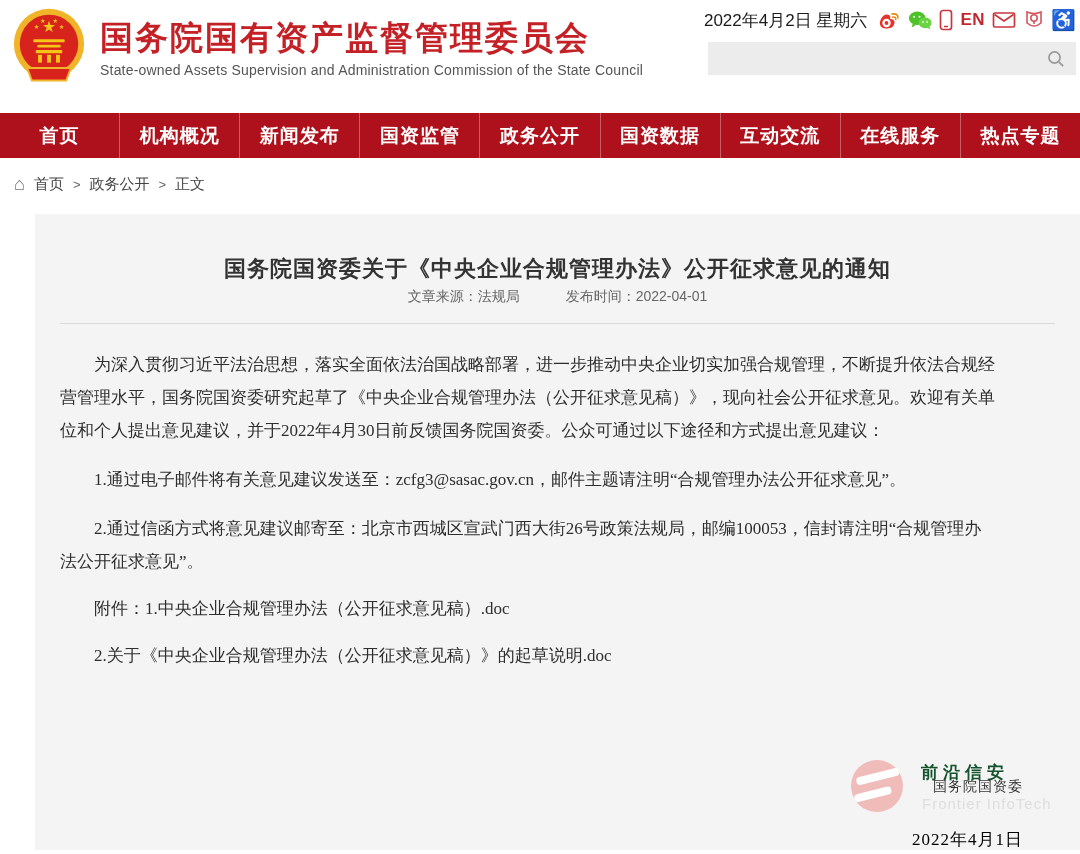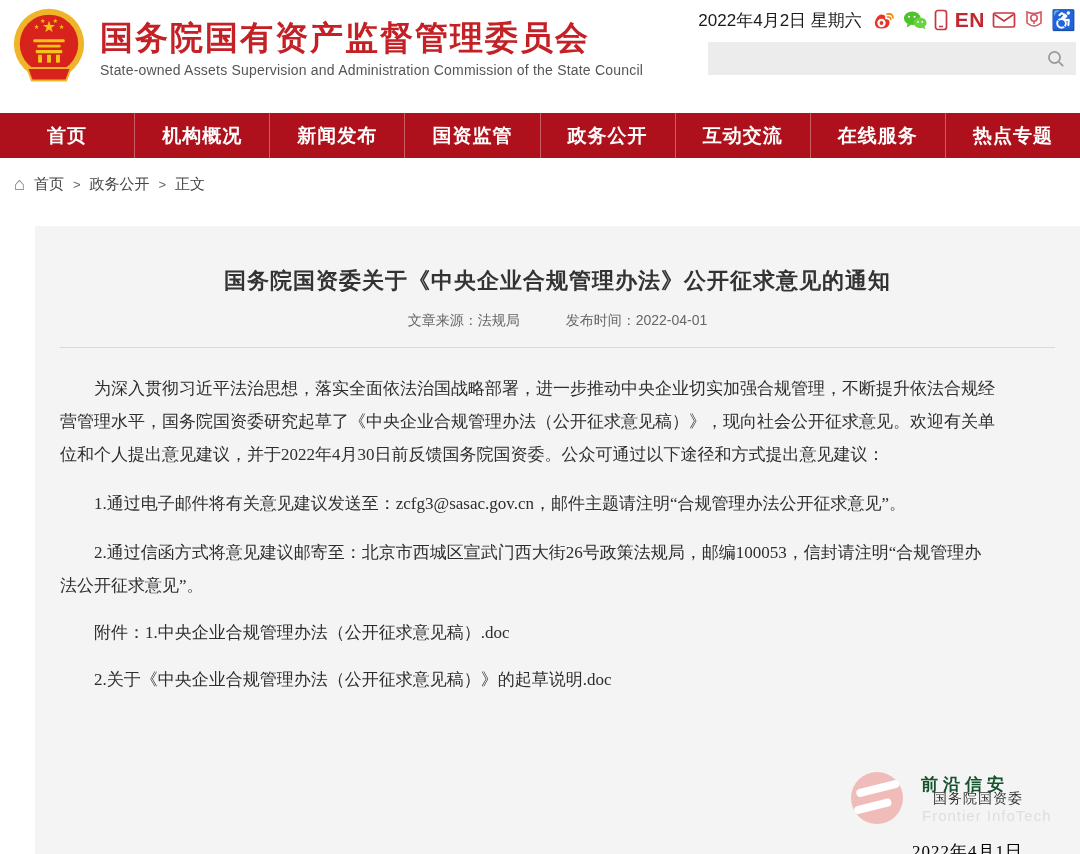--- a/index.html
+++ b/index.html
@@ -10,38 +10,38 @@
   
   .site-header { position: relative; height: 113px; background: #fff; }
   .brand { position: absolute; left: 10px; top: 8px; display: flex; align-items: center; gap: 12px; cursor: pointer; }
   .brand-cn { font-size: 33px; font-weight: bold; color: #c32126; letter-spacing: 2px; line-height: 1.1; }
   .brand-en { font-size: 14px; color: #555; margin-top: 5px; letter-spacing: 0.2px; }
   .header-right { position: absolute; right: 4px; top: 7px; width: 368px; }
   .top-row { display: flex; align-items: center; justify-content: flex-end; gap: 7px; height: 26px; }
   .date-line { font-size: 17px; color: #1a1a1a; margin-right: 4px; white-space: nowrap; }
   .hdr-ic { display: inline-flex; align-items: center; justify-content: center; width: 24px; height: 24px; cursor: pointer; }
   .wheel { color: #c0272e; font-size: 20px; font-weight: bold; }
-  .en-link { color: #c0272e; font-weight: bold; font-size: 21px; letter-spacing: 0.5px; cursor: pointer; }
+  .en-link { color: #c0272e; font-weight: bold; font-size: 17px; letter-spacing: 0.5px; cursor: pointer; }
   .search-box { margin-top: 9px; height: 33px; background: #ececec; display: flex; align-items: center; padding: 0 8px 0 10px; }
   .search-box input { flex: 1; border: none; outline: none; background: transparent; font-size: 14px; color: #333; font-family: "Liberation Sans", sans-serif; }
 
   
   .main-nav { display: flex; height: 45px; background: #ae111b; }
   .main-nav a { flex: 1; display: flex; align-items: center; justify-content: center; color: #fff; font-size: 19px; font-weight: bold; text-decoration: none; border-left: 1px solid rgba(255,255,255,0.32); letter-spacing: 1px; cursor: pointer; white-space: nowrap; overflow: hidden; }
   .main-nav a:first-child { border-left: none; }
 
   
   .breadcrumb { height: 52px; display: flex; align-items: center; gap: 9px; padding-left: 14px; font-size: 15px; color: #444; background: #fff; }
   .crumb-home-ic { font-size: 18px; color: #777; line-height: 1; }
   .crumb-link { cursor: pointer; color: #444; }
   .crumb-sep { color: #666; font-size: 13px; }
 
   
   .panel { position: relative; margin-left: 35px; width: 1045px; height: 636px; background: #f4f4f4; }
-  .article-title { padding-top: 40px; margin: 16px; text-align: center; font-size: 22px; font-weight: 600; color: #333; letter-spacing: 1px; }
+  .article-title { padding-top: 40px; margin: 4px; text-align: center; font-size: 22px; font-weight: 600; color: #333; letter-spacing: 1px; }
   .meta { text-align: center; font-size: 14px; color: #666; }
   .meta .meta-time { margin-left: 42px; }
   .divider { border: none; border-top: 1px solid #d9d9d9; margin: 17px 25px 0 25px; }
   .article-body { padding: 0 82px 0 25px; font-family: "Liberation Serif", serif; font-size: 17px; color: #2e2e2e; }
   .article-body p { margin: 0; line-height: 33px; text-indent: 2em; }
   .p-first { margin-top: 24px !important; }
   .p-item { margin-top: 16px !important; }
   .p-att { margin-top: 14px !important; }
   .att-link { color: #2e2e2e; text-decoration: none; cursor: pointer; }
 
@@ -140,20 +140,21 @@
       </div>
     </div>
   </header>
 
   <nav class="main-nav">
     <a>首页</a>
     <a>机构概况</a>
     <a>新闻发布</a>
     <a>国资监管</a>
     <a>政务公开</a>
+    <a>国资数据</a>
     <a>互动交流</a>
     <a>在线服务</a>
     <a>热点专题</a>
   </nav>
 
   <div class="breadcrumb">
     <span class="crumb-home-ic">⌂</span>
     <span class="crumb-link">首页</span>
     <span class="crumb-sep">&gt;</span>
     <span class="crumb-link">政务公开</span>

